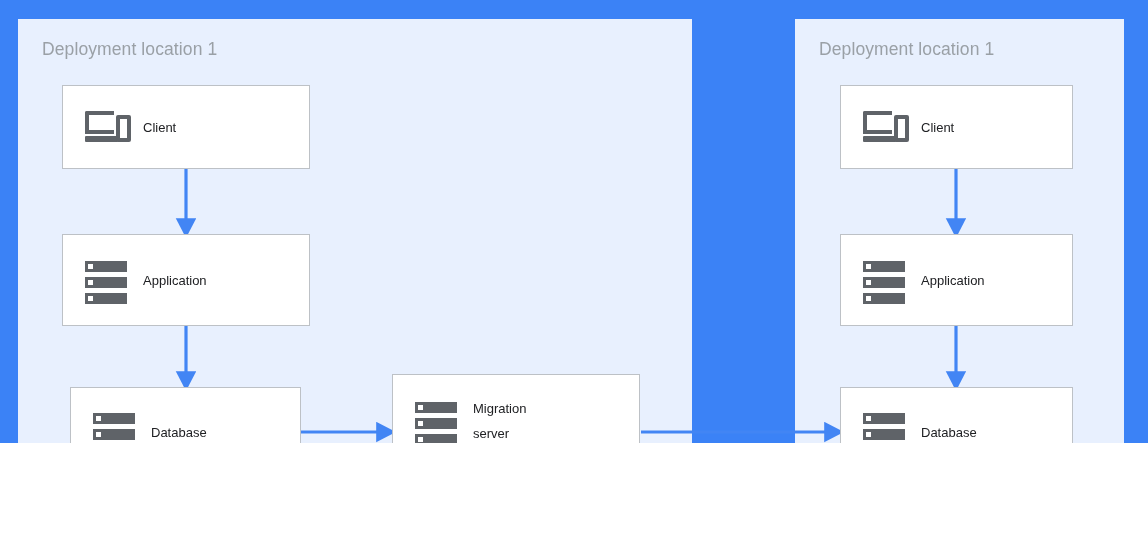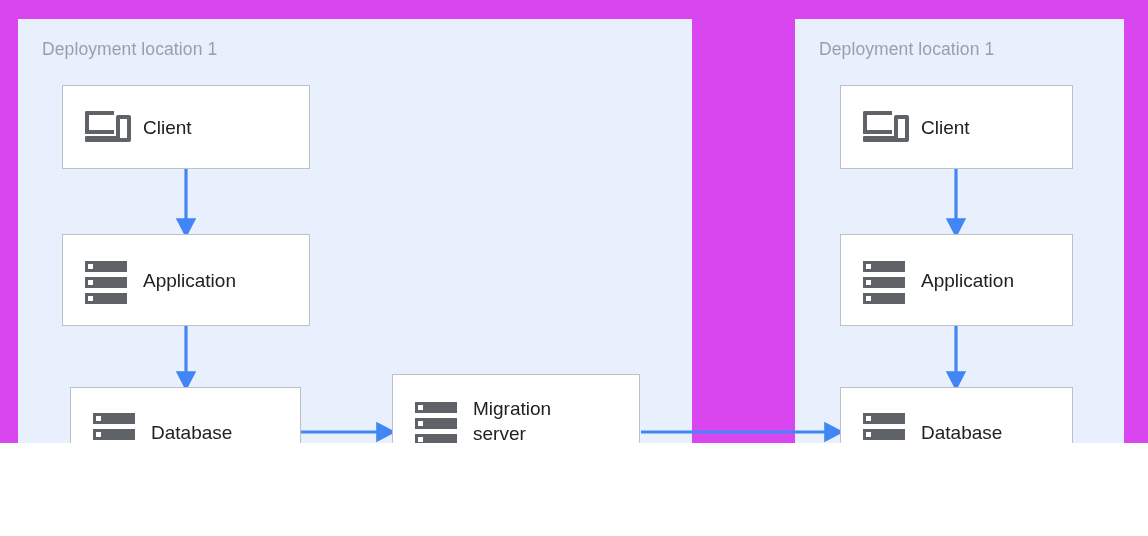--- a/index.html
+++ b/index.html
@@ -10,21 +10,21 @@
   }
   body {
     font-family: "Liberation Sans", sans-serif;
     -webkit-font-smoothing: antialiased;
   }
 
   #diagram {
     position: relative;
     width: 1148px;
     height: 443px;
-    background: #d946ef;
+    background: #3b82f6;
     overflow: hidden;
   }
 
   
   .zone {
     position: absolute;
     background: #e8f0fe;
     box-sizing: border-box;
   }
   #zone-1 { left: 18px;  top: 19px; width: 674px; height: 489px; }
@@ -55,21 +55,21 @@
   .node-icon {
     flex: 0 0 auto;
     width: 44px;
     height: 40px;
     margin-left: 22px;
     margin-right: 14px;
     position: relative;
   }
   .node-label {
     flex: 1 1 auto;
-    font-size: 19px;
+    font-size: 13px;
     line-height: 25px;
     color: #202124;
     white-space: pre-line;
   }
 
   
   #node-client-1      { left: 62px;  top: 85px;  width: 248px; height: 84px; }
   #node-application-1 { left: 62px;  top: 234px; width: 248px; height: 92px; }
   #node-database-1    { left: 70px;  top: 387px; width: 231px; height: 91px; }
   #node-migration     { left: 392px; top: 374px; width: 248px; height: 94px; }

